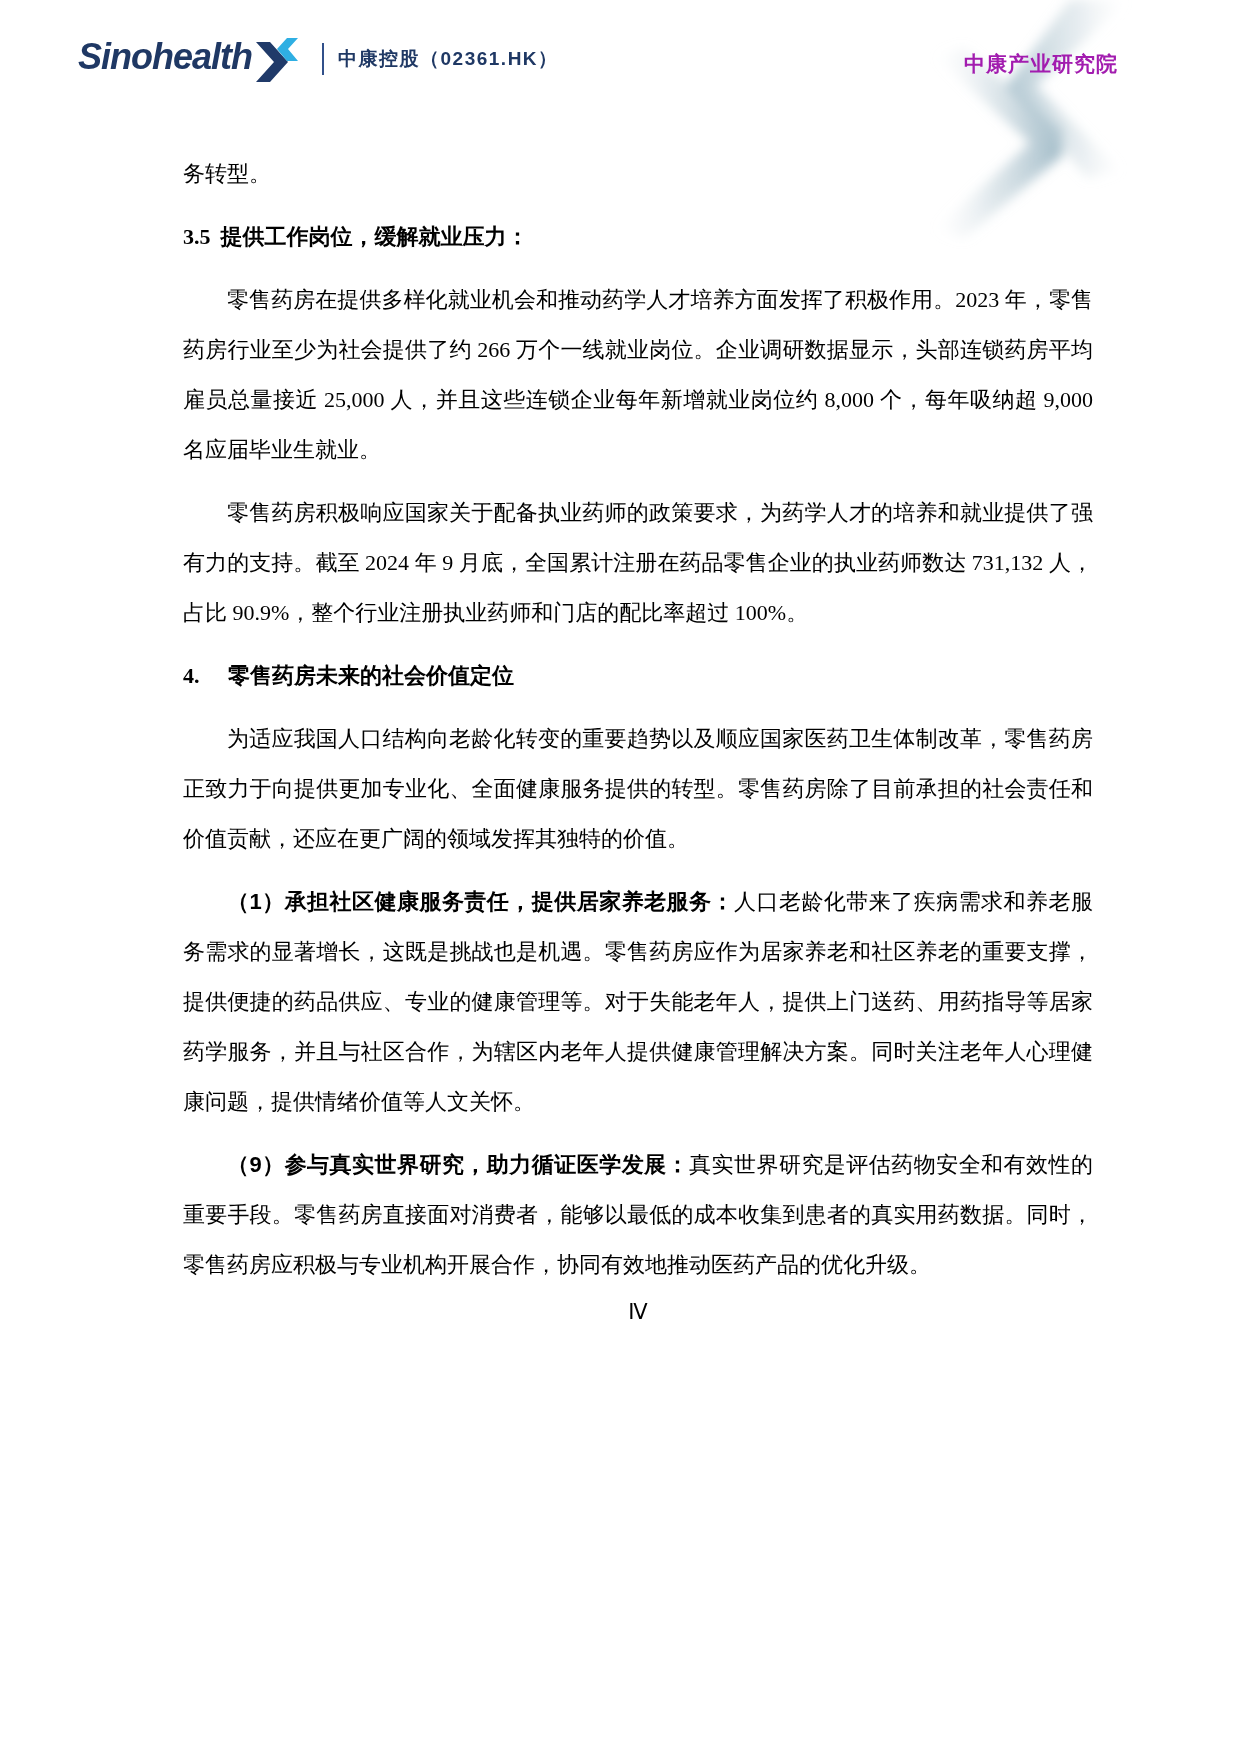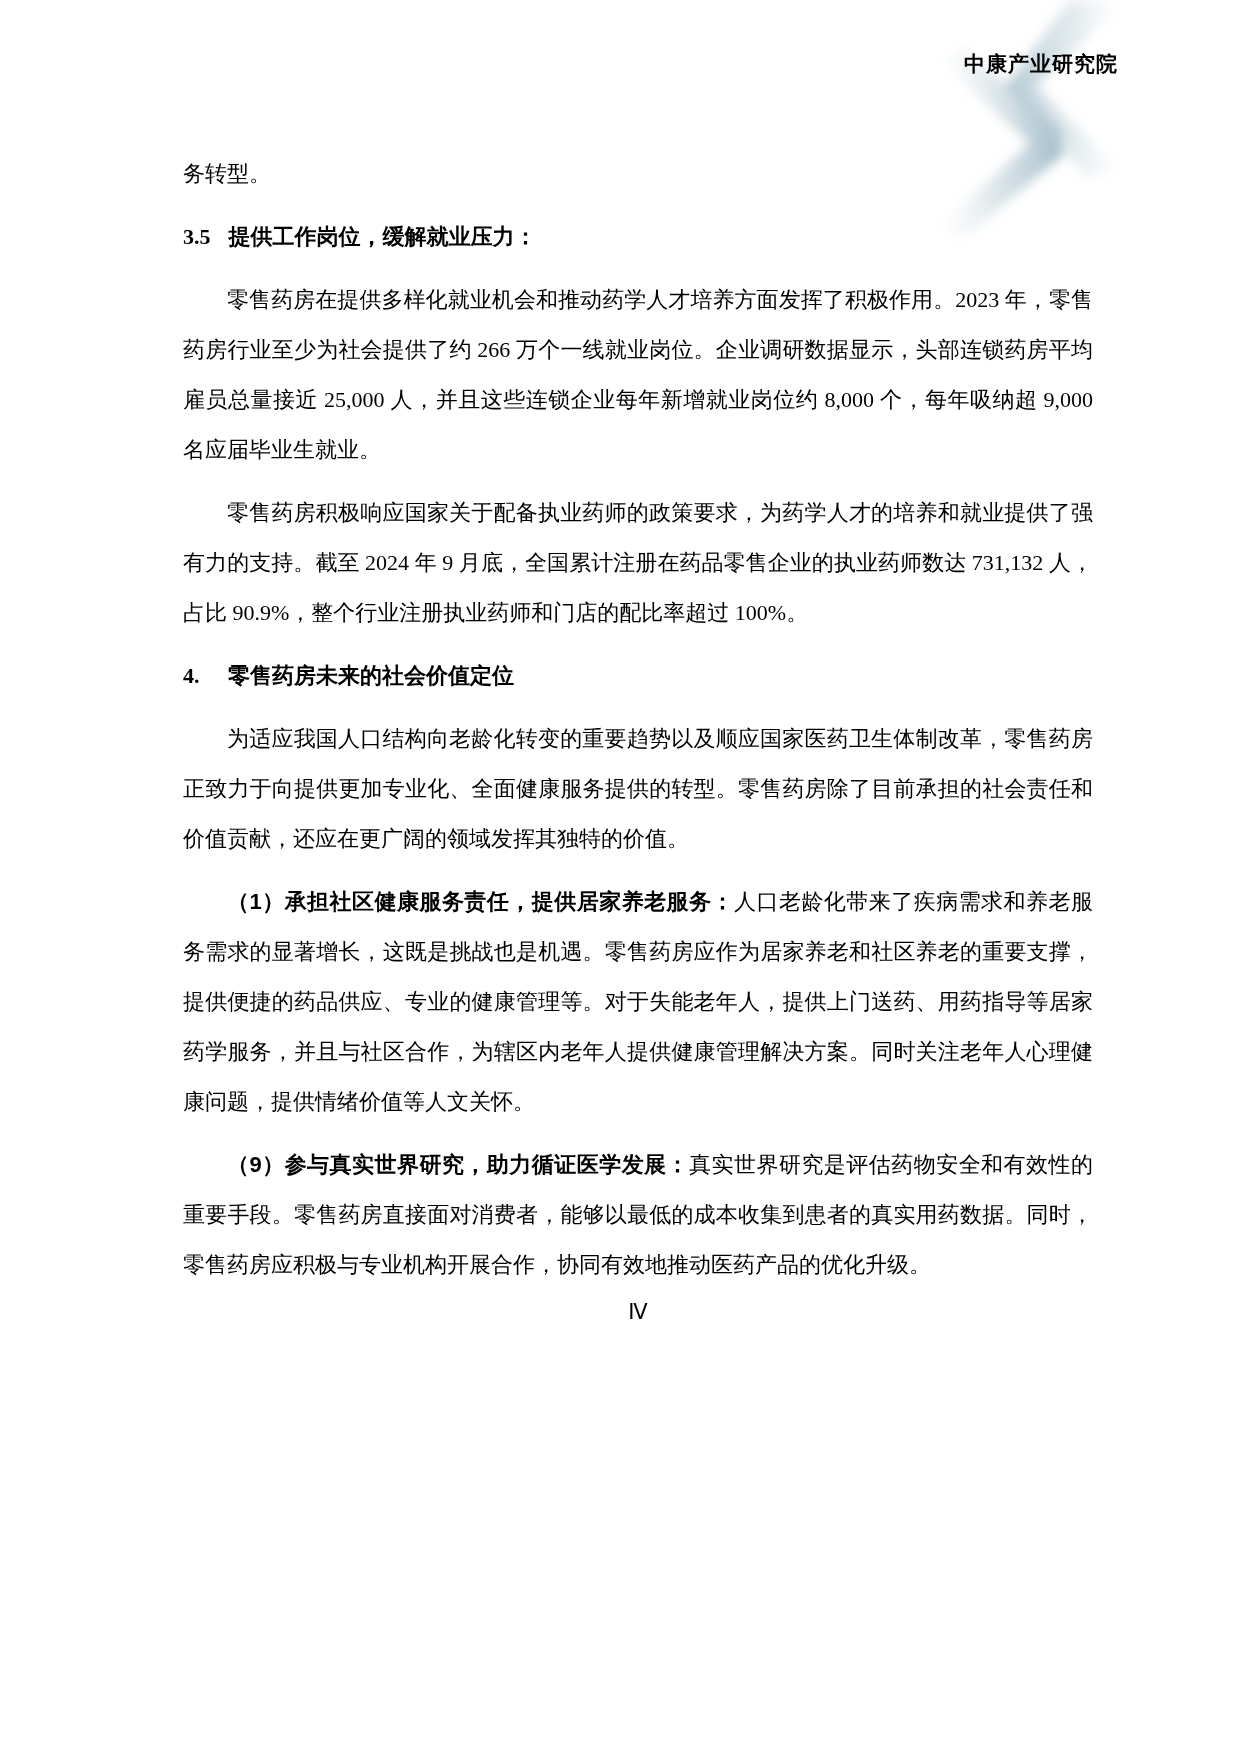--- a/index.html
+++ b/index.html
@@ -35,21 +35,21 @@
   }
   .company-name {
     font-family: "Liberation Sans", "DejaVu Sans", sans-serif;
     font-weight: 600; font-size: 19px; letter-spacing: 1.5px;
     color: #1F3864;
   }
   .institute-name {
     position: absolute; right: 122px; top: 50px;
     font-family: Liberation Mono, monospace;
     font-weight: 700; font-size: 21px; letter-spacing: 1px;
-    color: #000000; z-index: 3;
+    color: #a21caf; z-index: 3;
   }
   .watermark {
     position: absolute; left: 912px; top: 0;
     z-index: 1; pointer-events: none;
   }
 
   
   .doc {
     position: absolute; top: 0; left: 0;
     width: 1240px; height: 1448px;
@@ -65,21 +65,21 @@
   .heading {
     font-size: 23px; line-height: 50px;
     font-weight: bold;
     margin: 0 0 13px 0;
     font-family: "Liberation Sans", "DejaVu Sans", sans-serif;
   }
   .heading .h-num {
     font-family: "Liberation Serif", "DejaVu Serif", serif;
     font-weight: bold;
   }
-  .h35 .h-num { margin-right: 18px; }
+  .h35 .h-num { margin-right: 10px; }
   .h4 .h-num { display: inline-block; min-width: 45px; }
   .lead {
     font-weight: bold;
     font-family: "Liberation Sans", "DejaVu Sans", sans-serif;
   }
   .page-num {
     margin-top: -6px;
     text-align: center;
     font-size: 21px; line-height: 30px;
     font-family: "Liberation Sans", "DejaVu Sans", sans-serif;
@@ -104,20 +104,29 @@
       <stop offset="1" stop-color="#EDF2F4" stop-opacity="0"></stop>
     </linearGradient>
   </defs>
   <g filter="url(#soft)">
     <path d="M22,56 L52,48 L150,130 L150,156 L52,238 L22,230 L118,143 Z" fill="url(#wg1)"></path>
     <path d="M158,0 L216,0 L124,86 L208,170 L176,178 L94,86 Z" fill="url(#wg2)"></path>
   </g>
 </svg>
 
 <div class="header">
+  <div class="brand">
+    <span class="logo-text">Sinohealth</span>
+    <svg class="logo-mark" width="46" height="48" viewBox="0 0 46 48" aria-hidden="true">
+      <path d="M2,8 L16,8 L34,28 L16,48 L2,48 L20,28 Z" fill="#203A69"></path>
+      <path d="M44,4 L33,4 L23,15 L33,27 L44,27 L34,15 Z" fill="#2FAFE3"></path>
+    </svg>
+    <span class="brand-divider"></span>
+    <span class="company-name">中康控股（02361.HK）</span>
+  </div>
   <div class="institute-name">中康产业研究院</div>
 </div>
 
 <div class="doc">
 
   <p>务转型。</p>
 
   <p class="heading h35">
     <span class="h-num">3.5</span><span>提供工作岗位，缓解就业压力：</span>
   </p>

